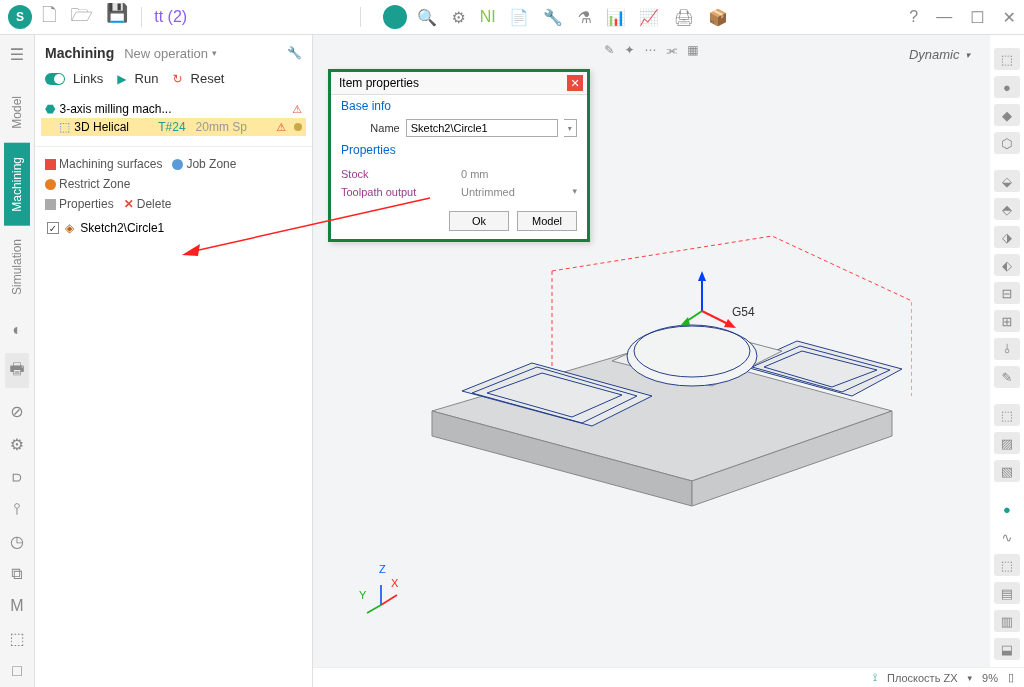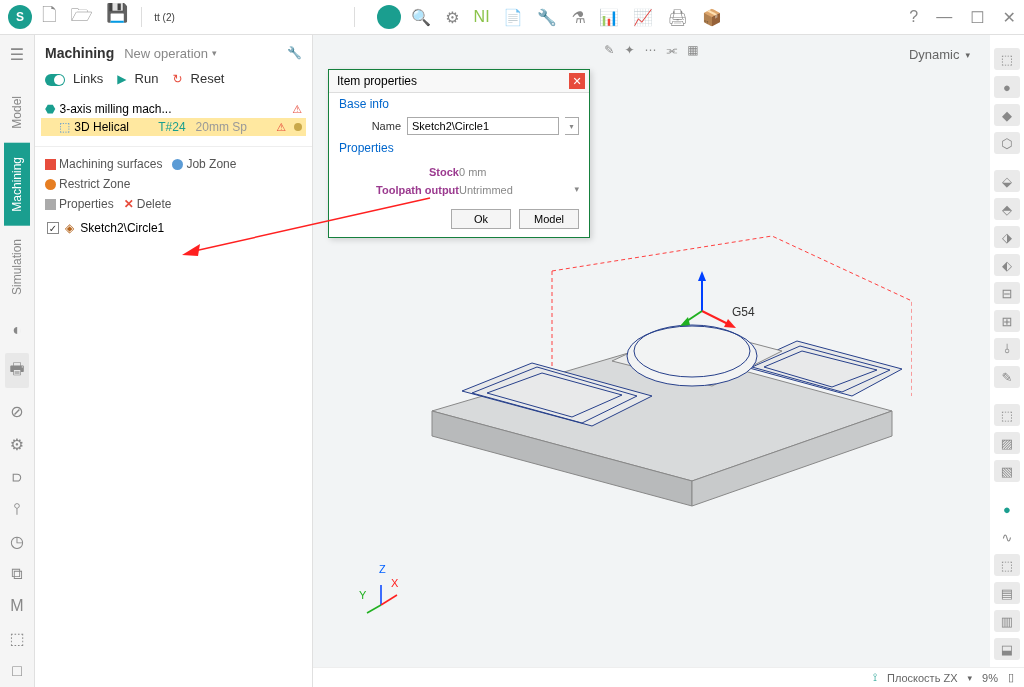--- a/index.html
+++ b/index.html
@@ -3,41 +3,41 @@
 <meta charset="utf-8">
 <style>
 * { box-sizing: border-box; margin: 0; padding: 0; font-family: "Segoe UI", Arial, sans-serif; }
 body { width: 1024px; height: 687px; background: #fff; position: relative; overflow: hidden; font-size: 12px; }
 
 
 .titlebar { height: 35px; display: flex; align-items: center; padding: 0 8px; border-bottom: 1px solid #e0e0e0; }
 .titlebar .logo { width: 24px; height: 24px; background: #1a9e8f; border-radius: 50%; display: flex; align-items: center; justify-content: center; color: #fff; font-weight: bold; margin-right: 10px; }
 .titlebar .ticons { display: flex; gap: 14px; color: #888; font-size: 18px; }
 .titlebar .sep { width: 1px; height: 20px; background: #ddd; margin: 0 12px; }
-.titlebar .title { color: #404040; font-size: 10px; }
+.titlebar .title { color: #8b5cf6; font-size: 16px; }
 .titlebar .spacer { flex: 1; }
 .titlebar .circle-logo { width: 24px; height: 24px; background: #1a9e8f; border-radius: 50%; margin: 0 10px; }
 .titlebar .right-icons { display: flex; gap: 14px; color: #888; font-size: 16px; align-items: center; }
 .titlebar .wincontrols { display: flex; gap: 18px; margin-left: 20px; color: #888; font-size: 16px; }
 
 
 .tabstrip { position: absolute; left: 0; top: 35px; bottom: 0; width: 35px; background: #f5f5f5; border-right: 1px solid #e0e0e0; display: flex; flex-direction: column; align-items: center; }
 .tabstrip .menu-icon { margin: 10px 0 18px; color: #888; font-size: 16px; }
 .tabstrip .vtab { writing-mode: vertical-rl; transform: rotate(180deg); padding: 14px 6px; color: #888; font-size: 12px; cursor: pointer; }
 .tabstrip .vtab.active { background: #1a9e8f; color: #fff; }
 .tabstrip .toolcol { margin-top: 12px; display: flex; flex-direction: column; gap: 14px; color: #888; font-size: 16px; align-items: center; }
 .tabstrip .toolcol .icon.active { background: #e8e8e8; padding: 4px; border-radius: 2px; }
 
 
 .sidepanel { position: absolute; left: 35px; top: 35px; bottom: 0; width: 278px; background: #fff; border-right: 1px solid #e0e0e0; display: flex; flex-direction: column; }
 .sp-header { display: flex; align-items: center; padding: 10px 10px 6px; gap: 10px; }
 .sp-header .h1 { font-weight: bold; font-size: 14px; color: #333; }
 .sp-header .newop { color: #888; font-size: 13px; display: flex; align-items: center; gap: 4px; }
 .sp-header .wrench { margin-left: auto; color: #888; }
-.sp-actions { display: flex; align-items: flex-end; gap: 8px; padding: 4px 10px 10px; }
+.sp-actions { display: flex; align-items: center; gap: 8px; padding: 4px 10px 10px; }
 .toggle { width: 20px; height: 12px; background: #1a9e8f; border-radius: 6px; position: relative; }
 .toggle::after { content: ""; position: absolute; right: 1px; top: 1px; width: 10px; height: 10px; background: #fff; border-radius: 50%; }
 .action-label { font-size: 13px; color: #333; }
 .run-icon { color: #1a9e8f; }
 .reset-icon { color: #e74c3c; }
 .tree { padding: 4px 6px; font-size: 12px; }
 .tree-row { display: flex; align-items: center; padding: 2px 4px; gap: 4px; position: relative; }
 .tree-row .warn-r { margin-left: auto; color: #e74c3c; font-size: 11px; }
 .tree-row.sel { background: #ffe8a0; }
 .tree-row.sel .warn-dot { width: 8px; height: 8px; background: #c9a84a; border-radius: 50%; margin-left: 4px; }
@@ -62,40 +62,40 @@
 
 .rightcol { position: absolute; right: 0; top: 40px; bottom: 20px; width: 34px; display: flex; flex-direction: column; align-items: center; gap: 6px; padding-top: 8px; }
 .rightcol .ricon { width: 26px; height: 22px; background: #eaeaea; border-radius: 3px; display: flex; align-items: center; justify-content: center; color: #888; font-size: 13px; }
 .rightcol .ricon.green { color: #1a9e8f; }
 .rightcol .ricon.blank { background: none; }
 .rightcol .gap { height: 4px; }
 
 
 .viewport { position: absolute; left: 313px; right: 34px; top: 35px; bottom: 20px; background: #f2f4f5; }
 .vp-top-toolbar { position: absolute; left: 50%; transform: translateX(-50%); top: 8px; display: flex; gap: 10px; color: #888; }
-.vp-dynamic { position: absolute; right: 20px; top: 12px; color: #666; font-size: 13px; display: flex; align-items: center; gap: 6px; }
+.vp-dynamic { position: absolute; right: 20px; top: 12px; color: #666; font-size: 13px; display: flex; align-items: center; gap: 6px; font-style: italic; }
 .vp-axis { position: absolute; left: 60px; bottom: 40px; font-size: 11px; }
 .vp-axis .z { color: #0060ff; position: absolute; top: -22px; left: 6px; }
 .vp-axis .x { color: #ff2020; position: absolute; top: -8px; left: 18px; }
 .vp-axis .y { color: #20b020; position: absolute; top: 4px; left: -14px; }
 .vp-model { position: absolute; left: 50%; top: 50%; transform: translate(-50%, -50%); }
 
 
-.dialog { position: absolute; left: 328px; top: 69px; width: 262px; background: #fff; border: 1px solid #15803d; box-shadow: 2px 2px 6px rgba(0,0,0,0.15); font-size: 12px; }
+.dialog { position: absolute; left: 328px; top: 69px; width: 262px; background: #fff; border: 3px solid #15803d; box-shadow: 2px 2px 6px rgba(0,0,0,0.15); font-size: 12px; }
 .dlg-title { display: flex; align-items: center; padding: 3px 4px 3px 8px; border-bottom: 1px solid #ddd; background: #f8f8f8; }
 .dlg-title .close { width: 16px; height: 16px; background: #e74c3c; color: #fff; display: flex; align-items: center; justify-content: center; margin-left: auto; font-size: 11px; }
 .dlg-section { padding: 4px 10px; color: #0066cc; }
 .dlg-row { display: flex; align-items: center; padding: 2px 10px; gap: 6px; }
 .dlg-row label { width: 62px; text-align: right; color: #333; font-size: 11px; }
 .dlg-row input { flex: 1; border: 1px solid #aaa; padding: 2px 4px; font-size: 11px; height: 18px; }
 .dlg-row .dd { width: 14px; height: 18px; border: 1px solid #aaa; border-left: none; display: flex; align-items: center; justify-content: center; font-size: 8px; color: #888; }
 .dlg-selcount { text-align: right; padding: 4px 10px; color: #333; }
 .dlg-props { padding: 4px 10px; }
 .dlg-prop-row { display: flex; padding: 3px 0; font-size: 11px; }
-.dlg-prop-row .pl { width: 120px; color: #9b3a8f; font-weight: 700; text-align: right; }
+.dlg-prop-row .pl { width: 120px; color: #9b3a8f; font-weight: 400; }
 .dlg-prop-row .pv { color: #888; flex: 1; }
 .dlg-prop-row .dd2 { color: #888; font-size: 9px; }
 .dlg-btns { display: flex; justify-content: flex-end; gap: 8px; padding: 6px 10px 8px; }
 .dlg-btns button { width: 60px; padding: 3px 0; border: 1px solid #aaa; background: #f5f5f5; font-size: 11px; cursor: pointer; }
 
 
 .statusbar { position: absolute; left: 313px; right: 0; bottom: 0; height: 20px; background: #fff; border-top: 1px solid #eee; display: flex; align-items: center; justify-content: flex-end; padding: 0 10px; gap: 10px; font-size: 11px; color: #666; }
 
 
 .red-arrow { position: absolute; pointer-events: none; z-index: 50; }

